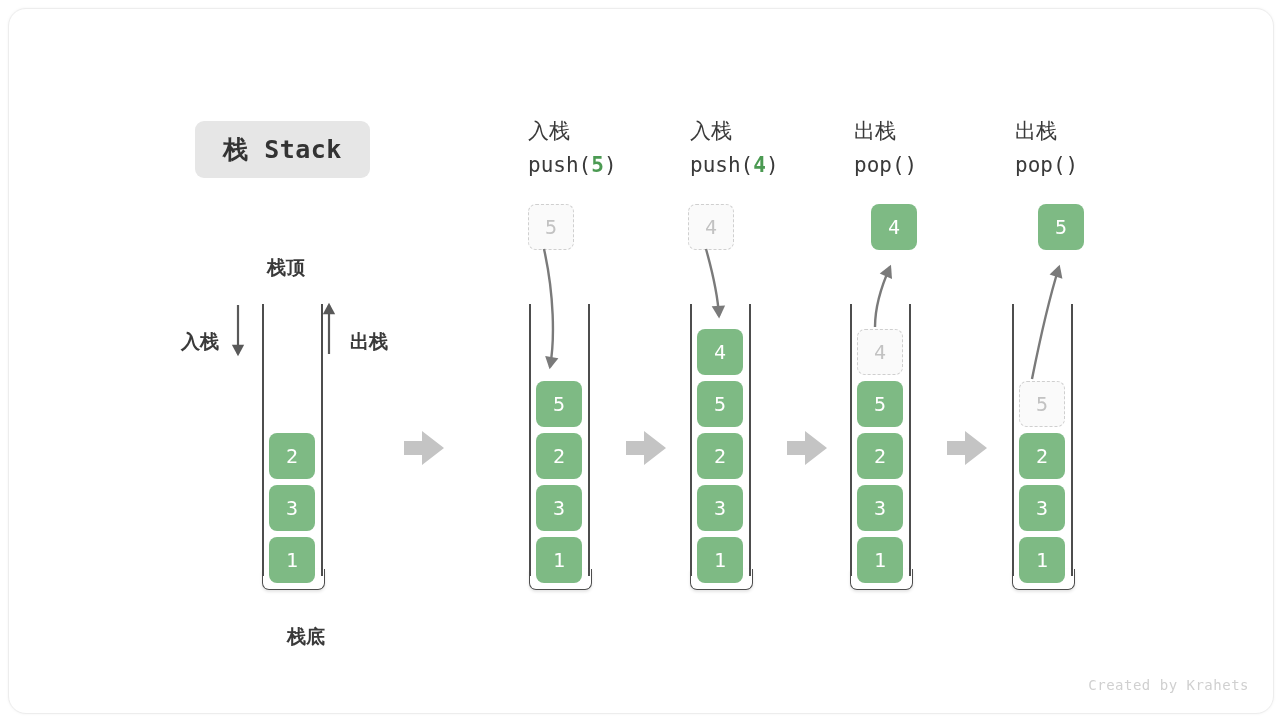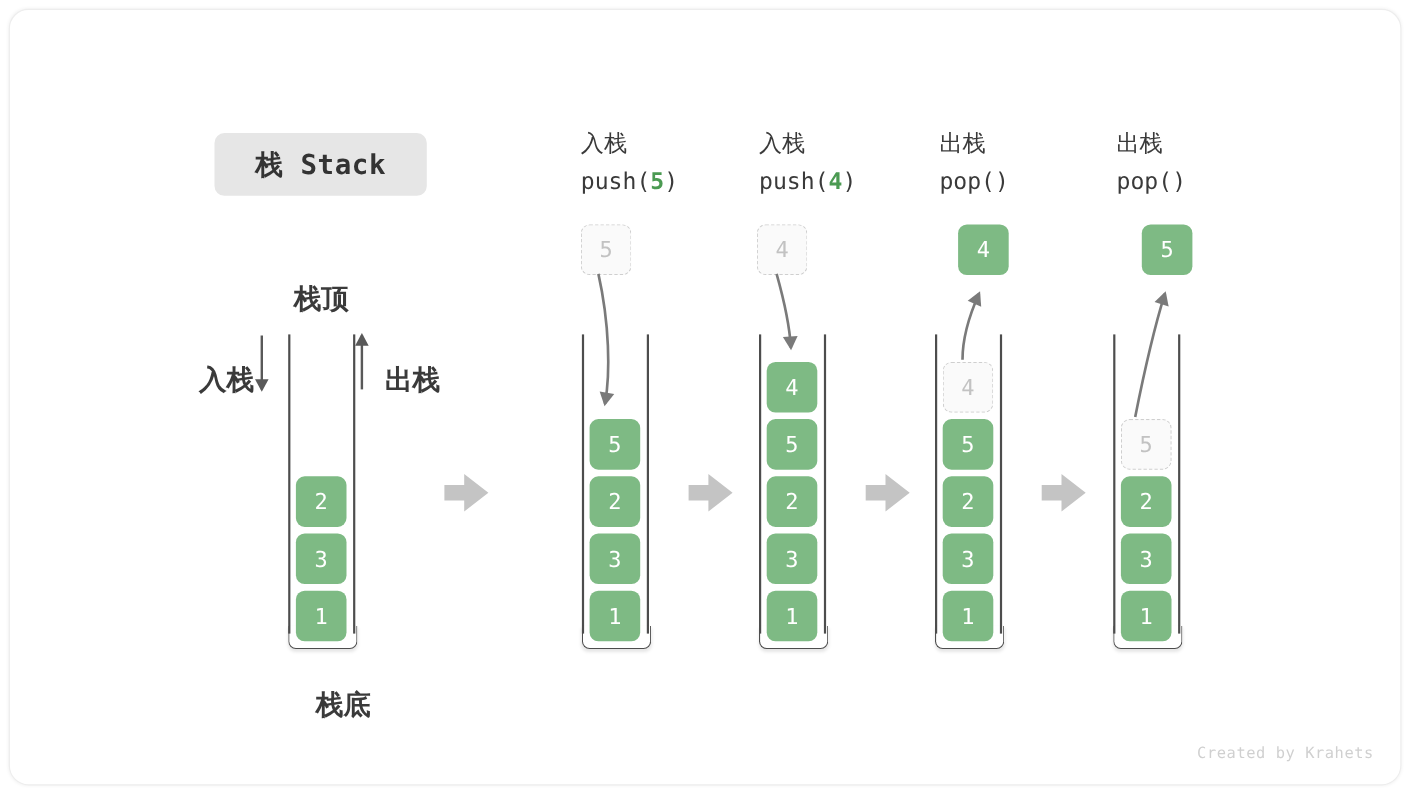--- a/index.html
+++ b/index.html
@@ -25,40 +25,40 @@
     border-radius: 18px;
     box-shadow: 0 0 3px rgba(0,0,0,0.05);
     overflow: hidden;
   }
 
   
   #title-badge {
     position: absolute;
     left: 186px;
     top: 112px;
-    width: 193px;
+    width: 175px;
     height: 57px;
     background: #e6e6e6;
     border-radius: 9px;
     display: flex;
     align-items: center;
     justify-content: center;
     font-family: "DejaVu Sans Mono", monospace;
     font-size: 25px;
     font-weight: bold;
     color: #333333;
     letter-spacing: 0.5px;
   }
 
   
   .cn-label {
     position: absolute;
     font-family: "Liberation Sans", sans-serif;
     font-weight: bold;
-    font-size: 25px;
+    font-size: 19px;
     color: #3a3a3a;
     white-space: nowrap;
   }
 
   .col-header {
     position: absolute;
     font-family: "DejaVu Sans Mono", monospace;
     font-size: 21px;
     color: #3a3a3a;
     white-space: nowrap;

